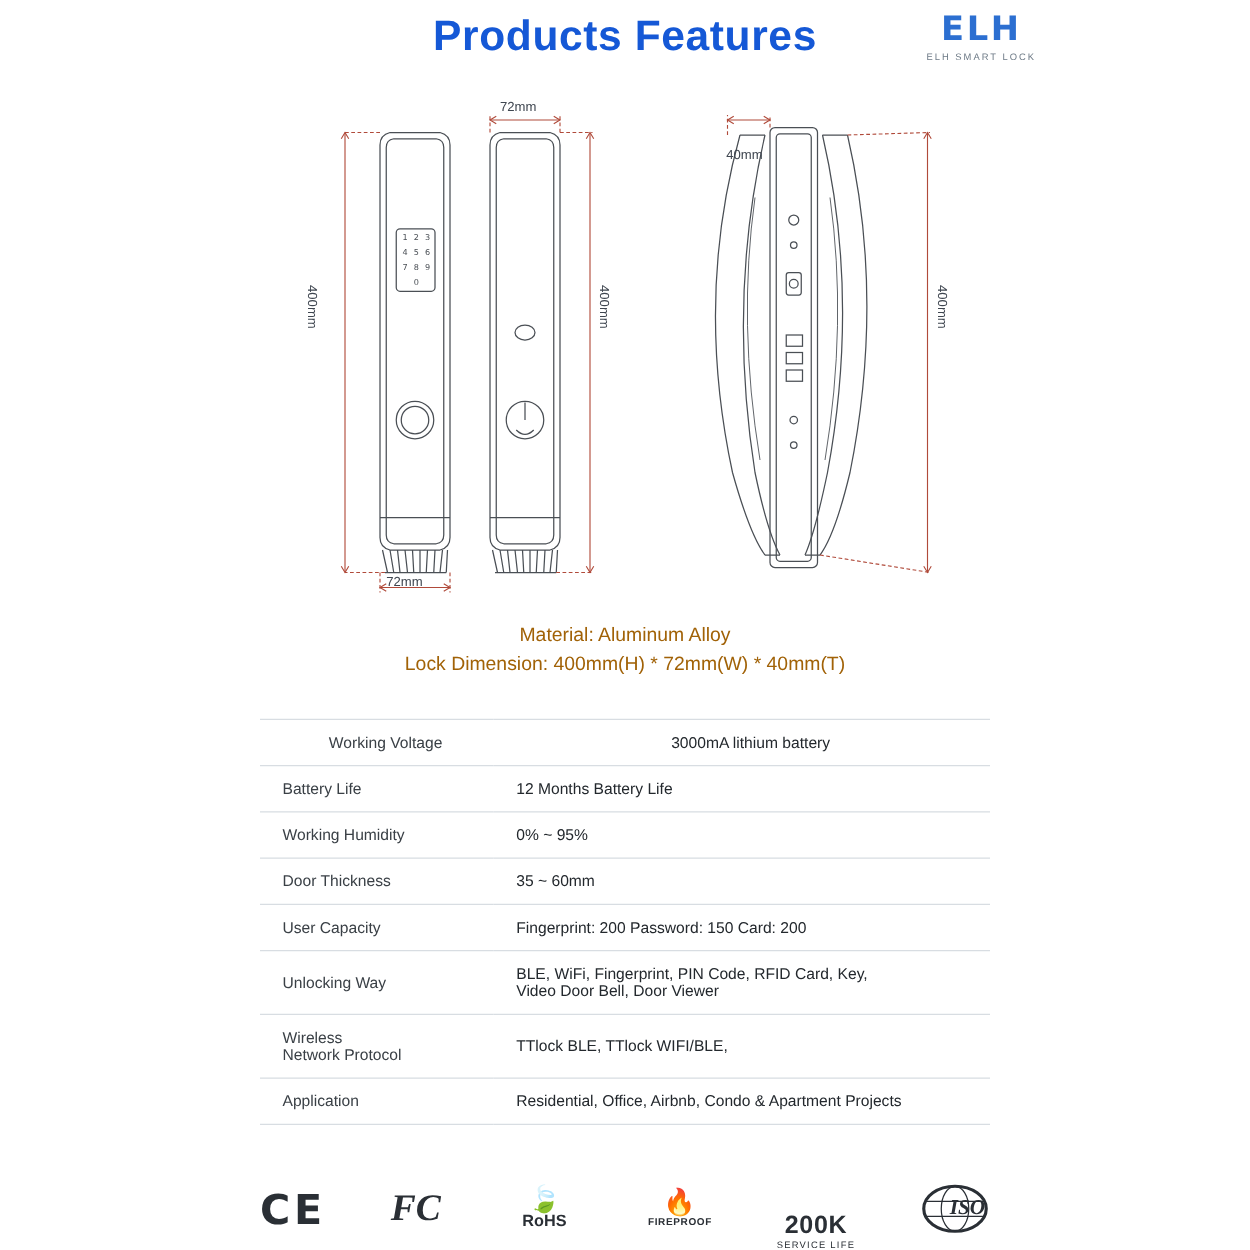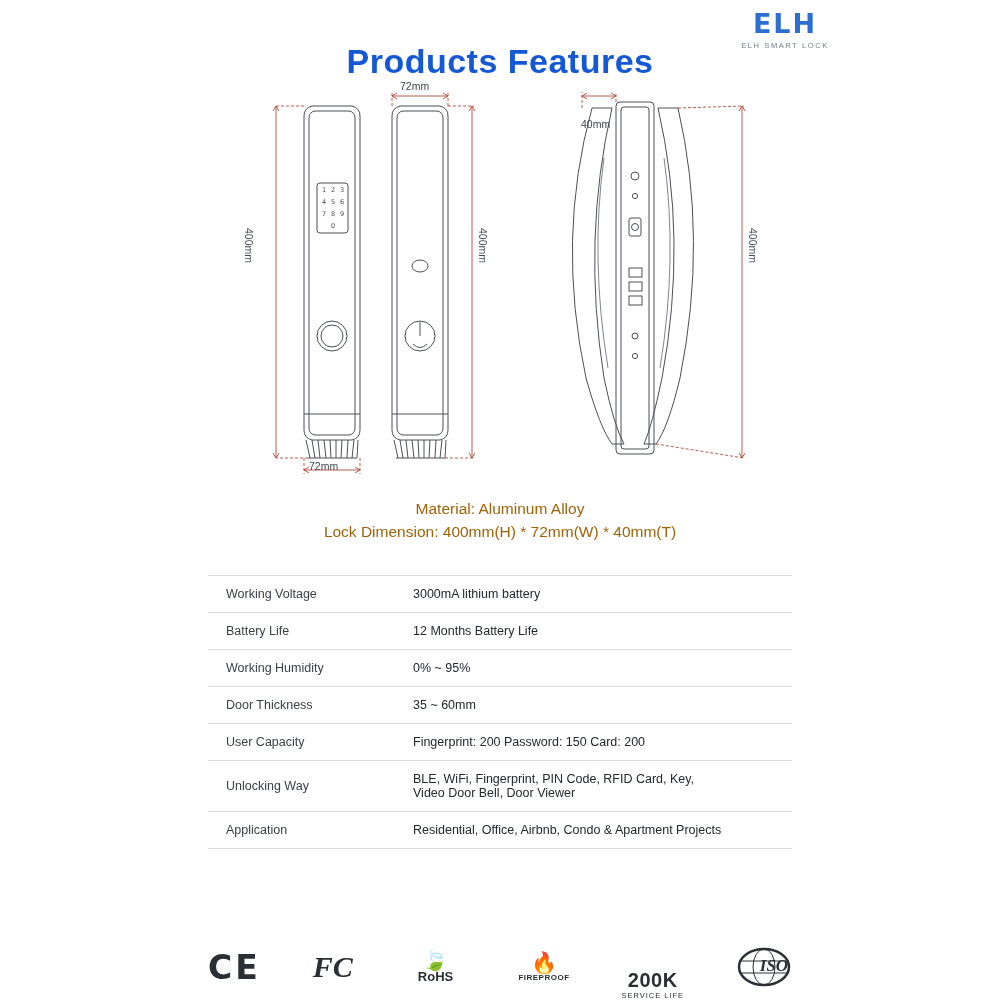--- a/index.html
+++ b/index.html
@@ -12,21 +12,21 @@
     background: #ffffff;
     font-family: "Liberation Sans", sans-serif;
     color: #222;
     position: relative;
     overflow: hidden;
   }
 
   
   .page-title {
     position: absolute;
-    top: 42px;
+    top: 10px;
     left: 0;
     width: 1000px;
     text-align: center;
     font-size: 34px;
     font-weight: bold;
     color: #1558d6;
     letter-spacing: 0.5px;
   }
   .brand-logo {
     position: absolute;
@@ -90,20 +90,21 @@
     left: 208px;
     width: 584px;
     border-collapse: collapse;
     font-size: 12.5px;
   }
   .spec-table tr {
     border-bottom: 1px solid #d8dde2;
   }
   .spec-table tr:first-child {
     border-top: 1px solid #d8dde2;
+    text-align: center;
   }
   .spec-table td {
     padding: 11px 4px 11px 18px;
     vertical-align: middle;
     color: #2f3439;
   }
   .spec-table td.label {
     width: 165px;
     color: #3a4046;
   }
@@ -361,20 +362,27 @@
       <td class="value">Fingerprint: 200  Password: 150  Card: 200</td>
     </tr>
     <tr>
       <td class="label">Unlocking Way</td>
       <td class="value">
         <span>BLE, WiFi, Fingerprint, PIN Code, RFID Card, Key,</span>
         <span class="line2">Video Door Bell, Door Viewer</span>
       </td>
     </tr>
     <tr>
+      <td class="label">
+        <span>Wireless</span><br>
+        <span>Network Protocol</span>
+      </td>
+      <td class="value">TTlock BLE, TTlock WIFI/BLE,</td>
+    </tr>
+    <tr>
       <td class="label">Application</td>
       <td class="value">Residential, Office, Airbnb, Condo &amp; Apartment Projects</td>
     </tr>
   </tbody>
 </table>
 
 <div class="certs">
 
   <div class="cert">
     <div class="cert-ce">CE</div>

